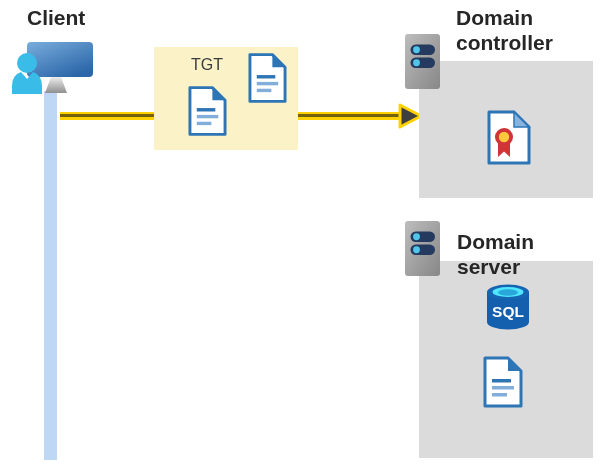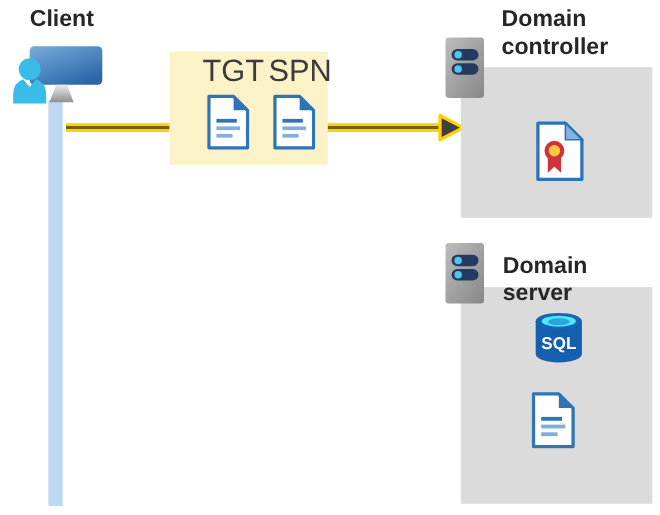--- a/index.html
+++ b/index.html
@@ -2,21 +2,21 @@
 <html><head>
 <meta charset="utf-8">
 <style>
   html,body{margin:0;padding:0;background:#ffffff;}
   .canvas{
     position:relative;width:600px;height:468px;background:#ffffff;overflow:hidden;
     font-family:"Liberation Sans","DejaVu Sans",sans-serif;
   }
   .abs{position:absolute;}
   .label-bold{font-weight:700;color:#262626;font-size:21px;line-height:25px;}
-  .label-plain{font-weight:400;color:#3b3b3b;font-size:28px;line-height:26px;}
+  .label-plain{font-weight:400;color:#3b3b3b;font-size:16px;line-height:26px;}
   .zone{background:#dbdbdb;}
   .ticket-box{background:#fbf2c8;}
   .ticket-col{position:absolute;width:46px;text-align:center;}
   .ticket-col .label-plain{display:block;margin-bottom:7px;}
   .ticket-col svg{display:block;margin:0 auto;}
   .timeline{background:#bdd7f4;}
   .arrow-seg{
     background:linear-gradient(to bottom,#ffd103 0 2.5px,#75610b 2.5px 5.5px,#ffd103 5.5px 8px);
     height:8px;
   }
@@ -62,21 +62,20 @@
       <span class="label-plain">TGT</span>
       <svg width="39" height="52" viewBox="0 0 40 52">
         <path d="M2 2 H25 L38 15 V50 H2 Z" fill="#ffffff" stroke="#2e75b6" stroke-width="3" stroke-linejoin="round"></path>
         <path d="M25 2 V15 H38 Z" fill="#2e75b6"></path>
         <rect x="9" y="23" width="19" height="3.5" fill="#2e75b6"></rect>
         <rect x="9" y="30" width="22" height="3.5" fill="#82aedc"></rect>
         <rect x="9" y="37" width="15" height="3.5" fill="#82aedc"></rect>
       </svg>
     </div>
     <div class="ticket-col" style="left:90px;top:5px;">
-      <span class="label-plain">SPN</span>
       <svg width="39" height="52" viewBox="0 0 40 52">
         <path d="M2 2 H25 L38 15 V50 H2 Z" fill="#ffffff" stroke="#2e75b6" stroke-width="3" stroke-linejoin="round"></path>
         <path d="M25 2 V15 H38 Z" fill="#2e75b6"></path>
         <rect x="9" y="23" width="19" height="3.5" fill="#2e75b6"></rect>
         <rect x="9" y="30" width="22" height="3.5" fill="#82aedc"></rect>
         <rect x="9" y="37" width="15" height="3.5" fill="#82aedc"></rect>
       </svg>
     </div>
   </div>
 

